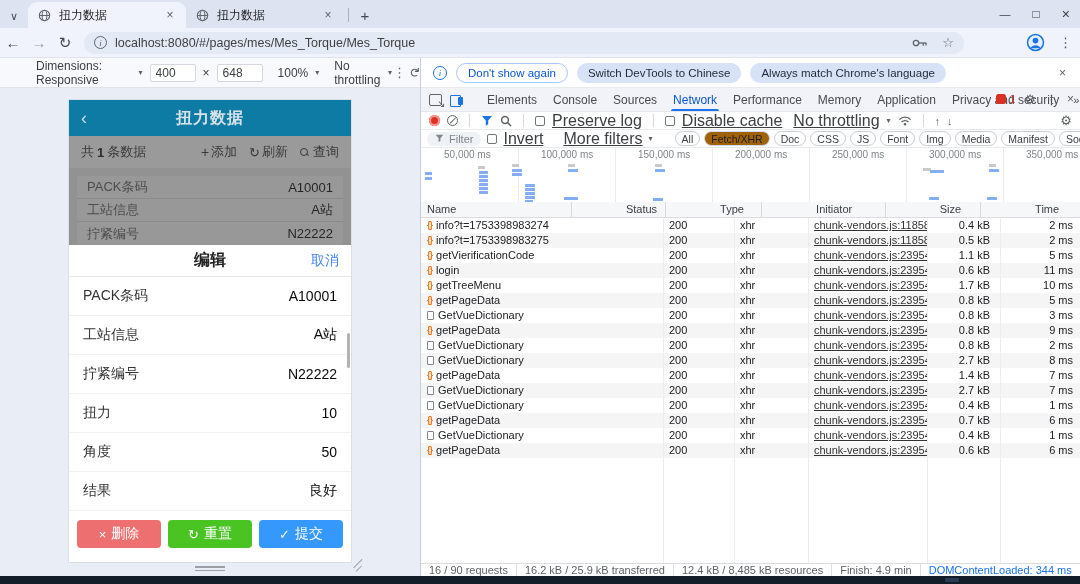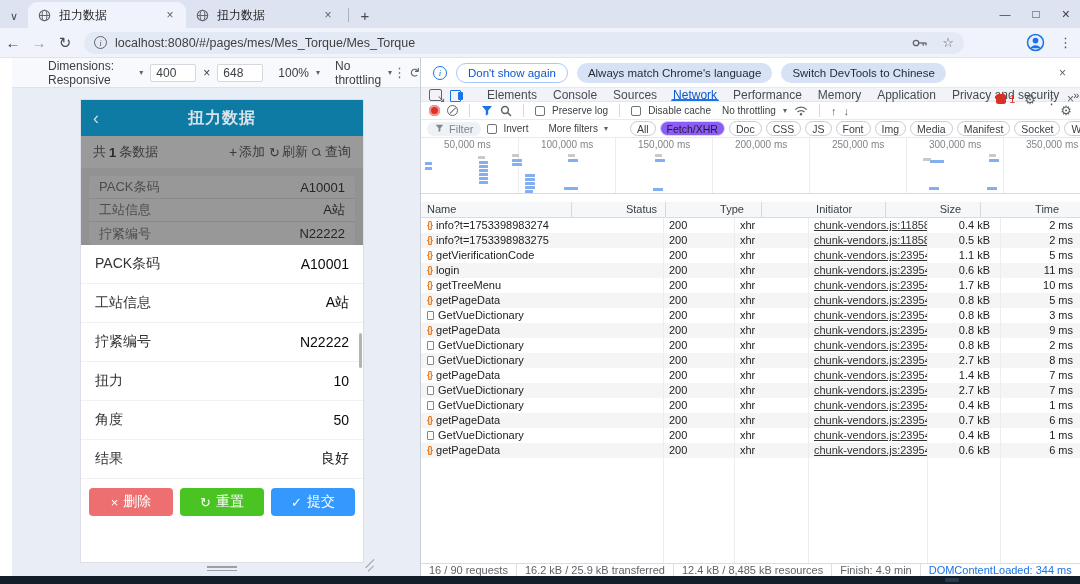--- a/index.html
+++ b/index.html
@@ -22,36 +22,36 @@
   .nav-ic.dim { color:#9aa0a6; }
   .omnibox { position:relative; margin-left:6px; width:880px; height:22px; background:#e4e9f6; border-radius:11px; display:flex; align-items:center; padding:0 10px; gap:8px; }
   .info-badge { width:13px; height:13px; border-radius:50%; border:1.3px solid #5f6368; color:#5f6368; font-size:9px; display:flex; align-items:center; justify-content:center; font-family:"Liberation Serif", serif; font-style:italic; }
   .url-text { font-size:12.5px; color:#404040; }
   .omni-right { position:absolute; right:10px; display:flex; gap:14px; align-items:center; color:#5f6368; }
   .tb-right { position:absolute; right:8px; display:flex; gap:14px; align-items:center; }
   .menu-dots { color:#4a4e54; font-size:13px; }
 
   
   .content { position:absolute; left:0; top:58px; width:1080px; height:518px; }
-  .left-pane { position:absolute; left:0; top:0; width:420px; height:518px;padding-left:12px; }
+  .left-pane { position:absolute; left:0; top:0; width:420px; height:518px; }
   .device-toolbar { position:relative; height:30px; background:#f7f9fd; border-bottom:1px solid #dfe2e8; display:flex; align-items:center; font-size:12px; color:#3c4043; padding-left:36px; gap:7px; }
   .dim-input { width:46px; height:18px; background:#fff; border:1px solid #d4d7dd; border-radius:2px; font-size:12px; color:#3c4043; text-align:left; padding:0 5px; font-family:"Liberation Sans", sans-serif; }
   .caret { font-size:8px; color:#5f6368; }
   .rot-ic { margin-left:10px; color:#5f6368; font-size:13px; transform:rotate(90deg); }
   .dt-dots { position:absolute; right:14px; color:#5f6368; font-size:13px; }
   .emulation { position:relative; height:488px; background:#e9edf6; overflow:hidden; }
 
   
   .viewport { position:absolute; left:69px; top:12px; width:282px; height:462px; background:#929292; overflow:hidden; box-shadow:0 0 0 1px #dcdfe8; }
   .app-header { position:relative; height:36px; background:#0d7ba3; display:flex; align-items:center; justify-content:center; }
   .app-back { position:absolute; left:12px; color:#cfdbe2; font-size:18px; line-height:1; }
   .app-title { color:#d9e2e8; font-size:16px; font-weight:bold; letter-spacing:1px; }
   .count-row { height:32px; background:#9a9a9a; display:flex; align-items:center; padding:0 12px; font-size:13px; color:#3a3a3a; }
   .count-num { font-weight:bold; margin:0 3px; color:#2d2d2d; }
-  .app-actions { margin-left:auto; display:flex; gap:4px; font-size:13px; color:#3a3a3a; }
+  .app-actions { margin-left:auto; display:flex; gap:12px; font-size:13px; color:#3a3a3a; }
   .app-action { display:flex; align-items:center; gap:2px; }
   .icon-plus::before { content:"+"; font-size:14px; }
   .icon-refresh::before { content:"\21BB"; font-size:13px; }
   .lens { position:relative; width:9px; height:9px; margin-right:2px; }
   .lens::before { content:""; position:absolute; left:0; top:0; width:6px; height:6px; border:1.4px solid #3a3a3a; border-radius:50%; }
   .lens::after { content:""; position:absolute; left:6px; top:6px; width:3px; height:1.4px; background:#3a3a3a; transform:rotate(45deg); }
   .app-card { margin:8px 8px 0 8px; background:#989898; border-radius:3px; }
   .app-card-row { height:23px; display:flex; align-items:center; padding:0 10px; font-size:13px; border-bottom:1px solid #8a8a8a; }
   .app-card-row:last-child { border-bottom:none; }
   .acr-label { color:#4d4d4d; }
@@ -78,21 +78,21 @@
   
   .devtools { position:absolute; left:420px; top:0; width:660px; height:518px; background:#fff; border-left:1px solid #c9cdd6; font-size:12px; color:#3c4043; }
   .dt-banner { position:relative; height:30px; display:flex; align-items:center; gap:9px; padding-left:12px; border-bottom:1px solid #e8eaee; }
   .i-ic { width:14px; height:14px; border-radius:50%; border:1.4px solid #1a73e8; color:#1a73e8; font-size:9px; display:flex; align-items:center; justify-content:center; font-family:"Liberation Serif", serif; font-style:italic; flex:none; }
   .banner-msg { font-size:12.5px; color:#202124; }
   .pill { height:20px; border-radius:10px; display:flex; align-items:center; padding:0 11px; font-size:11.5px; white-space:nowrap; }
   .pill.outline { border:1px solid #a8c7fa; color:#0b57d0; background:#fff; }
   .pill.tonal { background:#d8e2f6; color:#1f2937; }
   .banner-x { margin-left:auto; padding-right:14px; color:#5f6368; font-size:12px; }
 
-  .dt-tabbar { position:relative; height:14px; background:#f1f3f9; border-bottom:1px solid #e4e6ea; display:flex; align-items:stretch; }
+  .dt-tabbar { position:relative; height:24px; background:#f1f3f9; border-bottom:1px solid #e4e6ea; display:flex; align-items:stretch; }
   .dtb-icons { display:flex; align-items:center; gap:8px; padding:0 8px; }
   .insp-ic { position:relative; width:13px; height:12px; border:1.3px solid #5f6368; border-radius:2px; }
   .insp-ic::after { content:"\2196"; position:absolute; right:-4px; bottom:-5px; font-size:10px; color:#5f6368; transform:rotate(180deg); }
   .dev-ic { position:relative; width:13px; height:12px; }
   .dev-ic::before { content:""; position:absolute; left:0; top:1px; width:9px; height:10px; border:1.4px solid #1a73e8; border-radius:1px; }
   .dev-ic::after { content:""; position:absolute; right:0; top:3px; width:5px; height:8px; background:#1a73e8; border-radius:1px; }
   .vsep { width:1px; height:13px; background:#d6d9de; margin:auto 4px; }
   .dt-tab { display:flex; align-items:center; padding:0 8px; font-size:12px; color:#474b50; white-space:nowrap; position:relative; }
   .dt-tab.active { color:#0b57d0; }
   .dt-tab.active::after { content:""; position:absolute; left:6px; right:6px; bottom:0; height:2.5px; background:#1a73e8; border-radius:2px 2px 0 0; }
@@ -102,30 +102,30 @@
   .err-ic { width:10px; height:10px; background:#d93025; border-radius:2.5px; }
   .err-n { color:#d93025; font-size:11px; }
   .gear { color:#5f6368; font-size:13px; }
   .xclose { color:#5f6368; font-size:12px; }
 
   .net-toolbar { position:relative; height:18px; border-bottom:1px solid #e8eaee; display:flex; align-items:center; gap:7px; padding-left:8px; }
   .rec-btn { width:11px; height:11px; border-radius:50%; background:#df3025; box-shadow:inset 0 0 0 2px #f29a93; }
   .clear-btn { position:relative; width:11px; height:11px; border-radius:50%; border:1.4px solid #5f6368; }
   .clear-btn::after { content:""; position:absolute; left:0.5px; top:3.7px; width:8px; height:1.4px; background:#5f6368; transform:rotate(-45deg); }
   .cb { width:10px; height:10px; border:1.2px solid #70757a; border-radius:2px; background:#fff; flex:none; }
-  .tb-label { font-size:10px; color:#3c4043; white-space:nowrap; }
+  .tb-label { font-size:16px; color:#3c4043; white-space:nowrap;text-decoration:underline; }
   .updown { color:#5f6368; font-size:11px; font-weight:bold; }
   .nt-gear { position:absolute; right:8px; }
 
   .filter-row { position:relative; height:18px; border-bottom:1px solid #e8eaee; display:flex; align-items:center; gap:6px; padding-left:6px; }
   .filter-pill { width:150px; height:14px; background:#eef1f5; border-radius:7px; display:flex; align-items:center; gap:5px; padding:0 8px; }
   .filter-pill .ph { color:#80868b; font-size:11px; }
   .chips { display:flex; gap:4px; align-items:center; margin-left:2px; }
   .chip { height:15px; border-radius:8px; border:1px solid #c8ccd2; background:#fff; color:#3c4043; font-size:10.5px; display:flex; align-items:center; padding:0 6px; white-space:nowrap; }
-  .chip.sel { background:#8b5cf6; border-color:#cfdef6; color:#1c1e21; }
+  .chip.sel { background:#a16207; border-color:#cfdef6; color:#1c1e21; }
 
   .overview { position:relative; height:56px; border-bottom:1px solid #d8dbe0; overflow:hidden; background:#fff; }
   .ov-line { position:absolute; top:0; bottom:0; width:1px; background:#ececec; }
   .ov-label { position:absolute; top:1px; width:70px; text-align:left; font-size:10px; color:#80868b; white-space:nowrap; }
   .ov-bar { position:absolute; height:3px; border-radius:0.5px; }
   .ov-b { background:#84aef2; }
   .ov-g { background:#c9c9c9; }
 
   .net-table { position:absolute; left:0; top:144px; width:660px; height:361px; overflow:hidden; }
   .nt-header { display:flex; height:16px; background:#f6f7f8; border-bottom:1px solid #dadce0;gap:48px; }
@@ -267,20 +267,24 @@
                 <span class="acr-label">工站信息</span>
                 <span class="acr-value">A站</span>
               </div>
               <div class="app-card-row">
                 <span class="acr-label">拧紧编号</span>
                 <span class="acr-value">N22222</span>
               </div>
             </div>
 
           <div class="modal">
+            <div class="modal-title-row">
+              <span class="modal-title">编辑</span>
+              <span class="modal-cancel">取消</span>
+            </div>
             <div id="modal-fields">
                 <div class="field-row">
                   <span class="field-label">PACK条码</span>
                   <span class="field-value">A10001</span>
                 </div>
                 <div class="field-row">
                   <span class="field-label">工站信息</span>
                   <span class="field-value">A站</span>
                 </div>
                 <div class="field-row">
@@ -327,22 +331,22 @@
             <div></div>
           </div>
       </div>
     </div>
 
     <div class="devtools">
 
       <div class="dt-banner">
         <span class="i-ic">i</span>
         <span class="pill outline">Don't show again</span>
+        <span class="pill tonal">Switch DevTools to Chinese</span>
         <span class="pill tonal">Always match Chrome's language</span>
-        <span class="pill tonal">Switch DevTools to Chinese</span>
         <span class="banner-x">×</span>
       </div>
 
       <div class="dt-tabbar">
         <span class="dtb-icons">
           <span class="insp-ic"></span>
           <span class="dev-ic"></span>
         </span>
         <span class="vsep"></span>
         <span style="display:flex;" id="dt-tabs">

